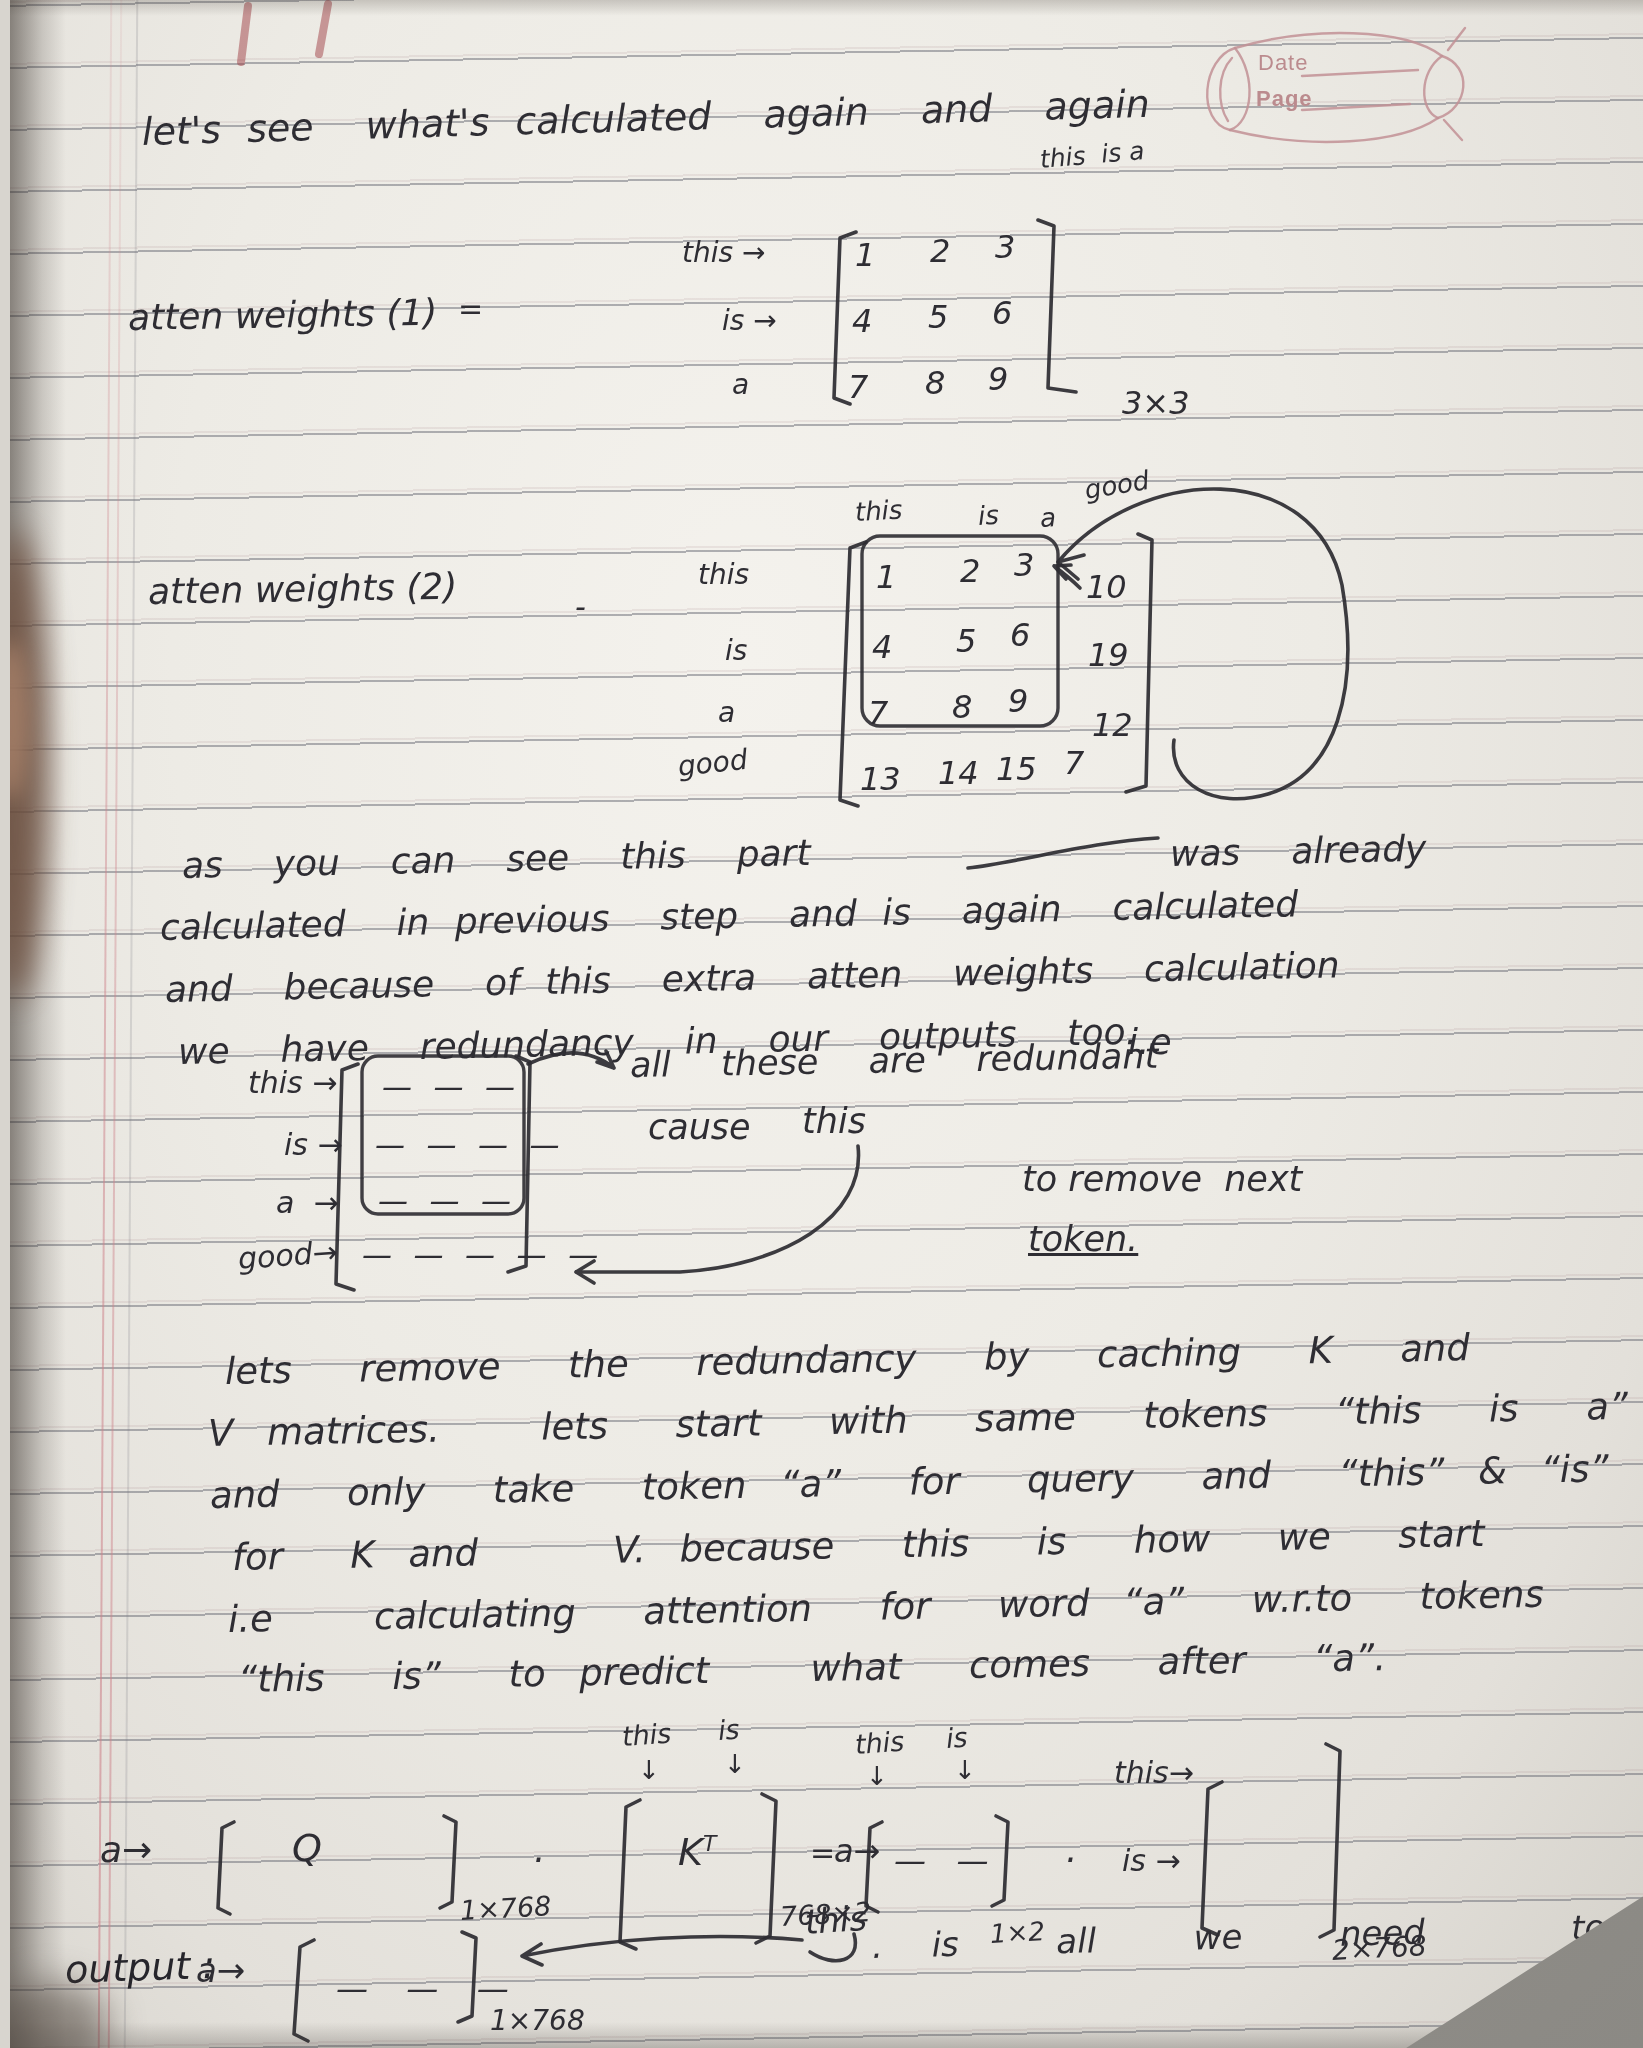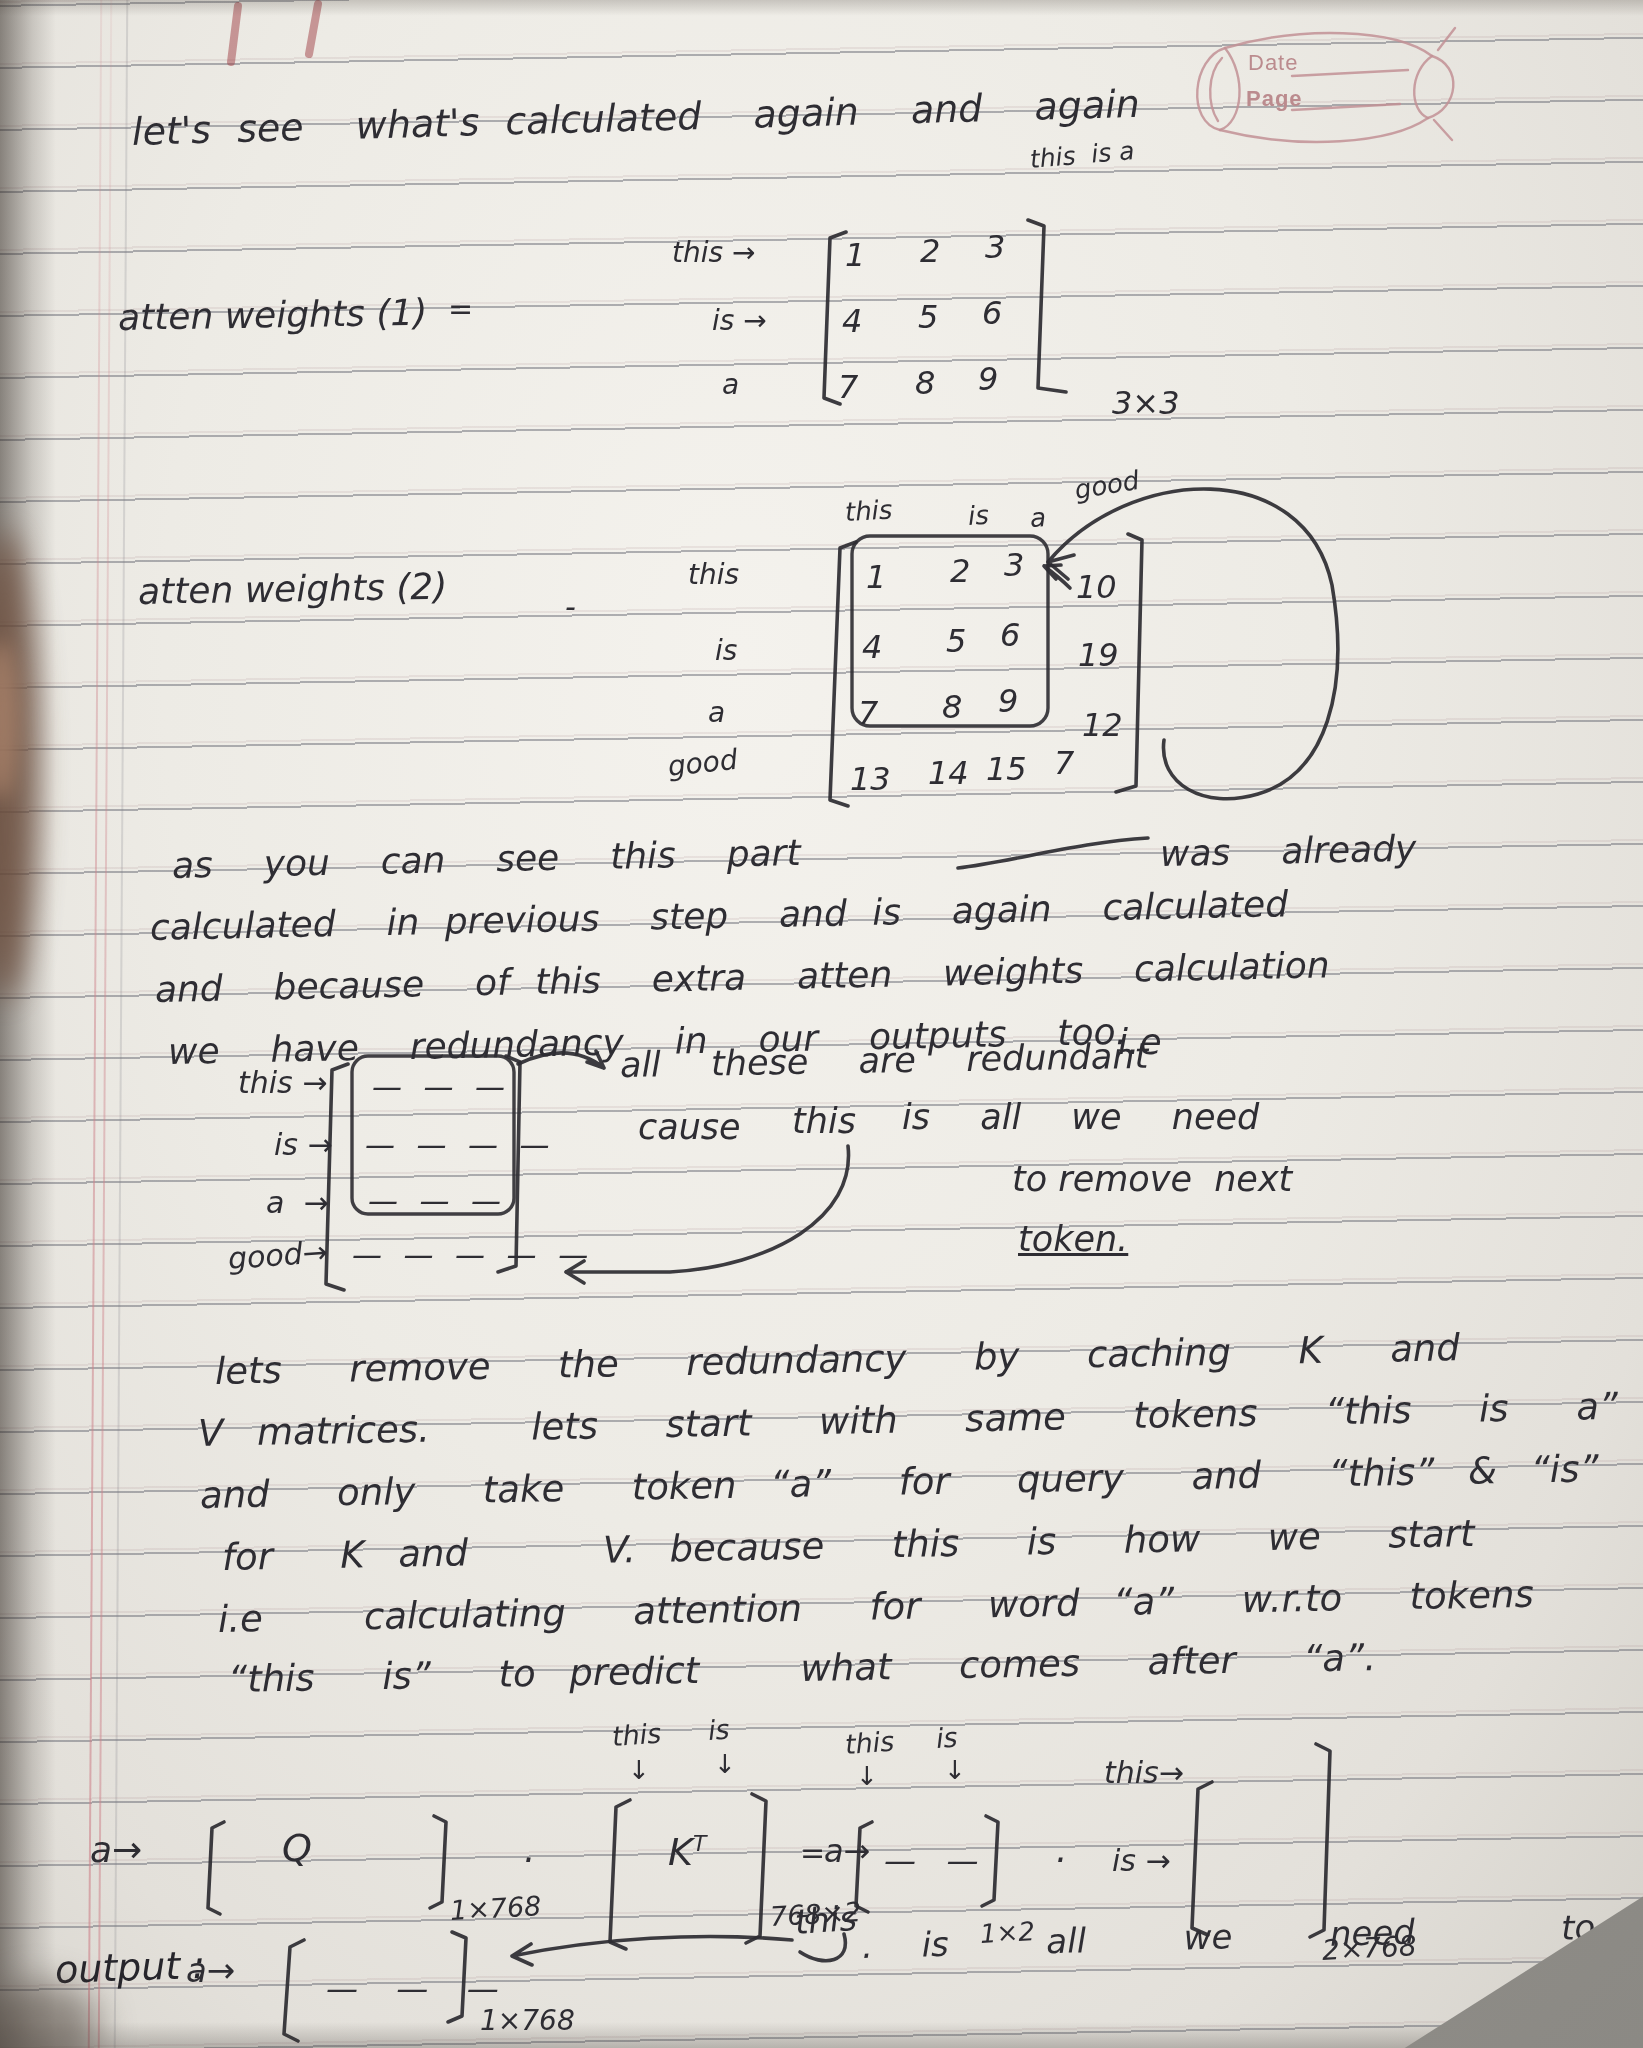--- a/index.html
+++ b/index.html
@@ -1,19 +1,19 @@
 <!DOCTYPE html>
 <html><head>
 <meta charset="utf-8">
 <style>
   html,body{margin:0;padding:0;}
   body{width:1643px;height:2048px;overflow:hidden;position:relative;
        background:#d8d5cf;font-family:"DejaVu Sans",sans-serif;}
   #photo{position:absolute;inset:0;overflow:hidden;
-       background:radial-gradient(ellipse at 45% 32%, #f4f2ed 0%, #edebe5 45%, #e3e0da 78%, #d3d0c9 100%);}
+       background:radial-gradient(ellipse at 45% 32%, #f4f2ed 0%, #edebe5 45%, #e3e0da 78%, #d3d0c9 100%);margin-left:10px;}
   
   #rules{position:absolute;left:-80px;right:-80px;top:-132px;bottom:-80px;
        transform:rotate(-1.05deg);
        background-image:
          repeating-linear-gradient(to bottom, transparent 0 60px, rgba(104,106,116,.5) 60px 62px),
          repeating-linear-gradient(to bottom, transparent 0 56px, rgba(160,125,130,.14) 56px 58px, transparent 58px 62px);}
   .mline{position:absolute;top:-20px;bottom:-20px;width:2px;transform:rotate(.35deg);}
   
   .t{position:absolute;white-space:pre;font-family:"DejaVu Sans",sans-serif;font-style:italic;
      color:#2e2d33;transform-origin:0 50%;line-height:1.1;}
@@ -164,21 +164,20 @@
   <span class="t f30" style="left:274px;top:1128px;">is →</span>
   <span class="t f30" style="left:266px;top:1186px;">a  →</span>
   <span class="t f30" style="left:228px;top:1242px;transform:rotate(-4deg);">good→</span>
   <span class="t f30 ls" style="left:372px;top:1070px;">— — —</span>
   <span class="t f30 ls" style="left:365px;top:1128px;">— — — —</span>
   <span class="t f30 ls" style="left:368px;top:1184px;">— — —</span>
   <span class="t f30 ls" style="left:352px;top:1238px;">— — — — —</span>
   <span class="t f35 w1" style="left:620px;top:1046px;transform:rotate(-1deg);">all  these  are  redundant</span>
   <span class="t f35" style="left:638px;top:1108px;">cause</span>
   <span class="t f35" style="left:792px;top:1102px;">this</span>
-  <span class="t f35 w1" style="left:902px;top:1098px;">is  all  we  need</span>
   <span class="t f35" style="left:1012px;top:1160px;">to remove  next</span>
   <span class="t f35" style="left:1018px;top:1220px;text-decoration:underline;">token.</span>
 
   <span class="t f37 w2" style="left:215px;top:1352px;transform:rotate(-1.1deg);">lets  remove  the  redundancy  by  caching  K  and</span>
   <span class="t f37 w2" style="left:198px;top:1414px;transform:rotate(-1.1deg);">V matrices.   lets  start  with  same  tokens  “this  is  a”</span>
   <span class="t f37 w2" style="left:200px;top:1476px;transform:rotate(-1.1deg);">and  only  take  token “a”  for  query  and  “this” &amp; “is”</span>
   <span class="t f37 w2" style="left:222px;top:1538px;transform:rotate(-1.1deg);">for  K and    V. because  this  is  how  we  start</span>
   <span class="t f37 w2" style="left:218px;top:1600px;transform:rotate(-1.1deg);">i.e   calculating  attention  for  word “a”  w.r.to  tokens</span>
   <span class="t f37 w2" style="left:228px;top:1660px;transform:rotate(-1.1deg);">“this  is”  to predict   what  comes  after  “a”.</span>
 

